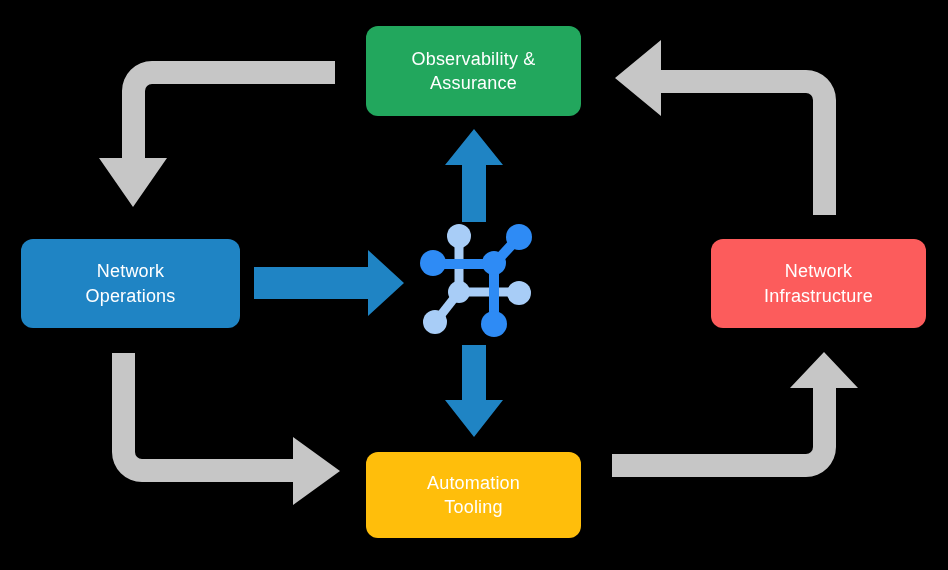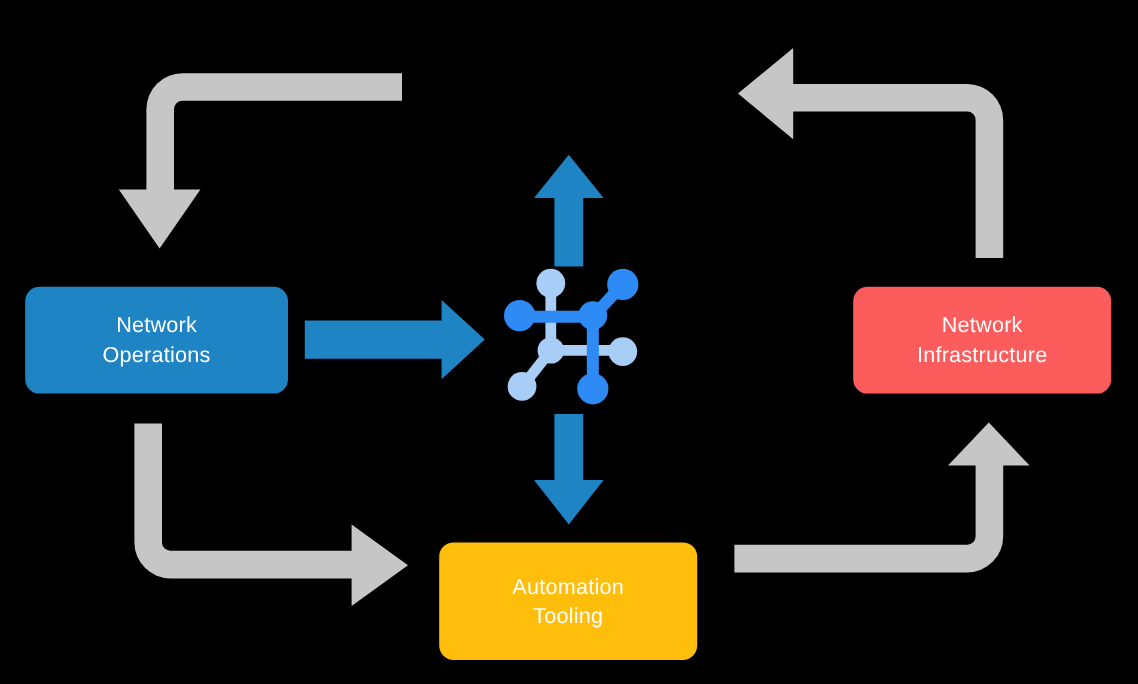--- a/index.html
+++ b/index.html
@@ -39,21 +39,21 @@
     box-sizing: border-box;
     padding: 4px 10px;
   }
   .node-label {
     display: block;
     white-space: pre-line;
   }
   #box-observability { left: 366px; top: 26px;  width: 215px; height: 90px; }
   #box-operations    { left: 21px;  top: 239px; width: 219px; height: 89px; }
   #box-infrastructure{ left: 711px; top: 239px; width: 215px; height: 89px; }
-  #box-automation    { left: 366px; top: 452px; width: 215px; height: 98px; }
+  #box-automation    { left: 366px; top: 452px; width: 215px; height: 86px; }
 </style>
 </head>
 <body>
 
 <div id="canvas">
 
   <svg id="diagram-svg" width="948" height="570" viewBox="0 0 948 570">
 
     <g>
       <path d="M 335,61 L 152,61 A 30,30 0 0 0 122,91 L 122,158 L 99,158 L 133,207 L 167,158 L 145,158 L 145,91 A 7,7 0 0 1 152,84 L 335,84 Z" fill="#c6c6c6"></path>
@@ -106,20 +106,24 @@
 
       <g fill="#2e8bf5">
         <circle cx="433" cy="263" r="13"></circle>
         <circle cx="494" cy="263" r="12"></circle>
         <circle cx="519" cy="237" r="13"></circle>
         <circle cx="494" cy="324" r="13"></circle>
       </g>
     </g>
   </svg>
 
+  <div id="box-observability" class="node-box" style="background:#22a75d">
+    <span class="node-label">Observability &amp;
+Assurance</span>
+  </div>
 
   <div id="box-operations" class="node-box" style="background:#1f84c4">
     <span class="node-label">Network
 Operations</span>
   </div>
 
   <div id="box-infrastructure" class="node-box" style="background:#fc5c5c">
     <span class="node-label">Network
 Infrastructure</span>
   </div>

